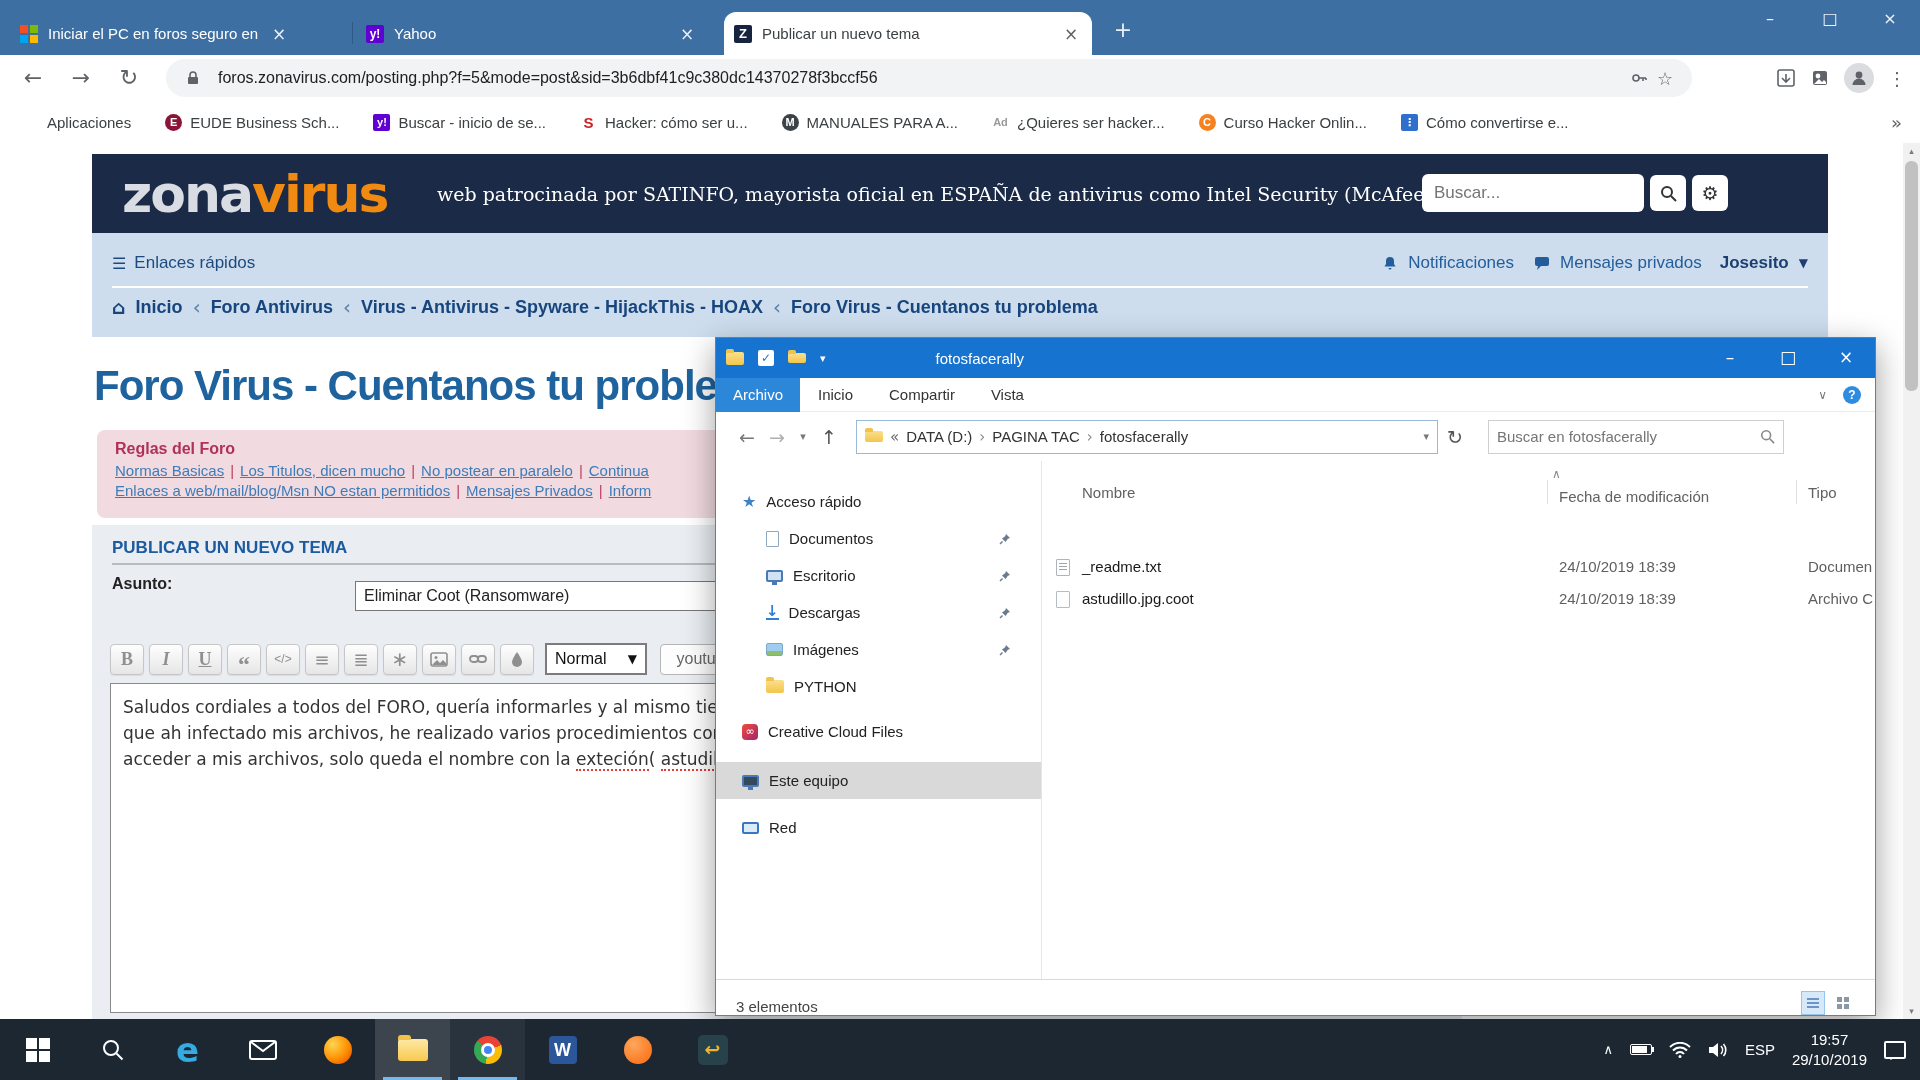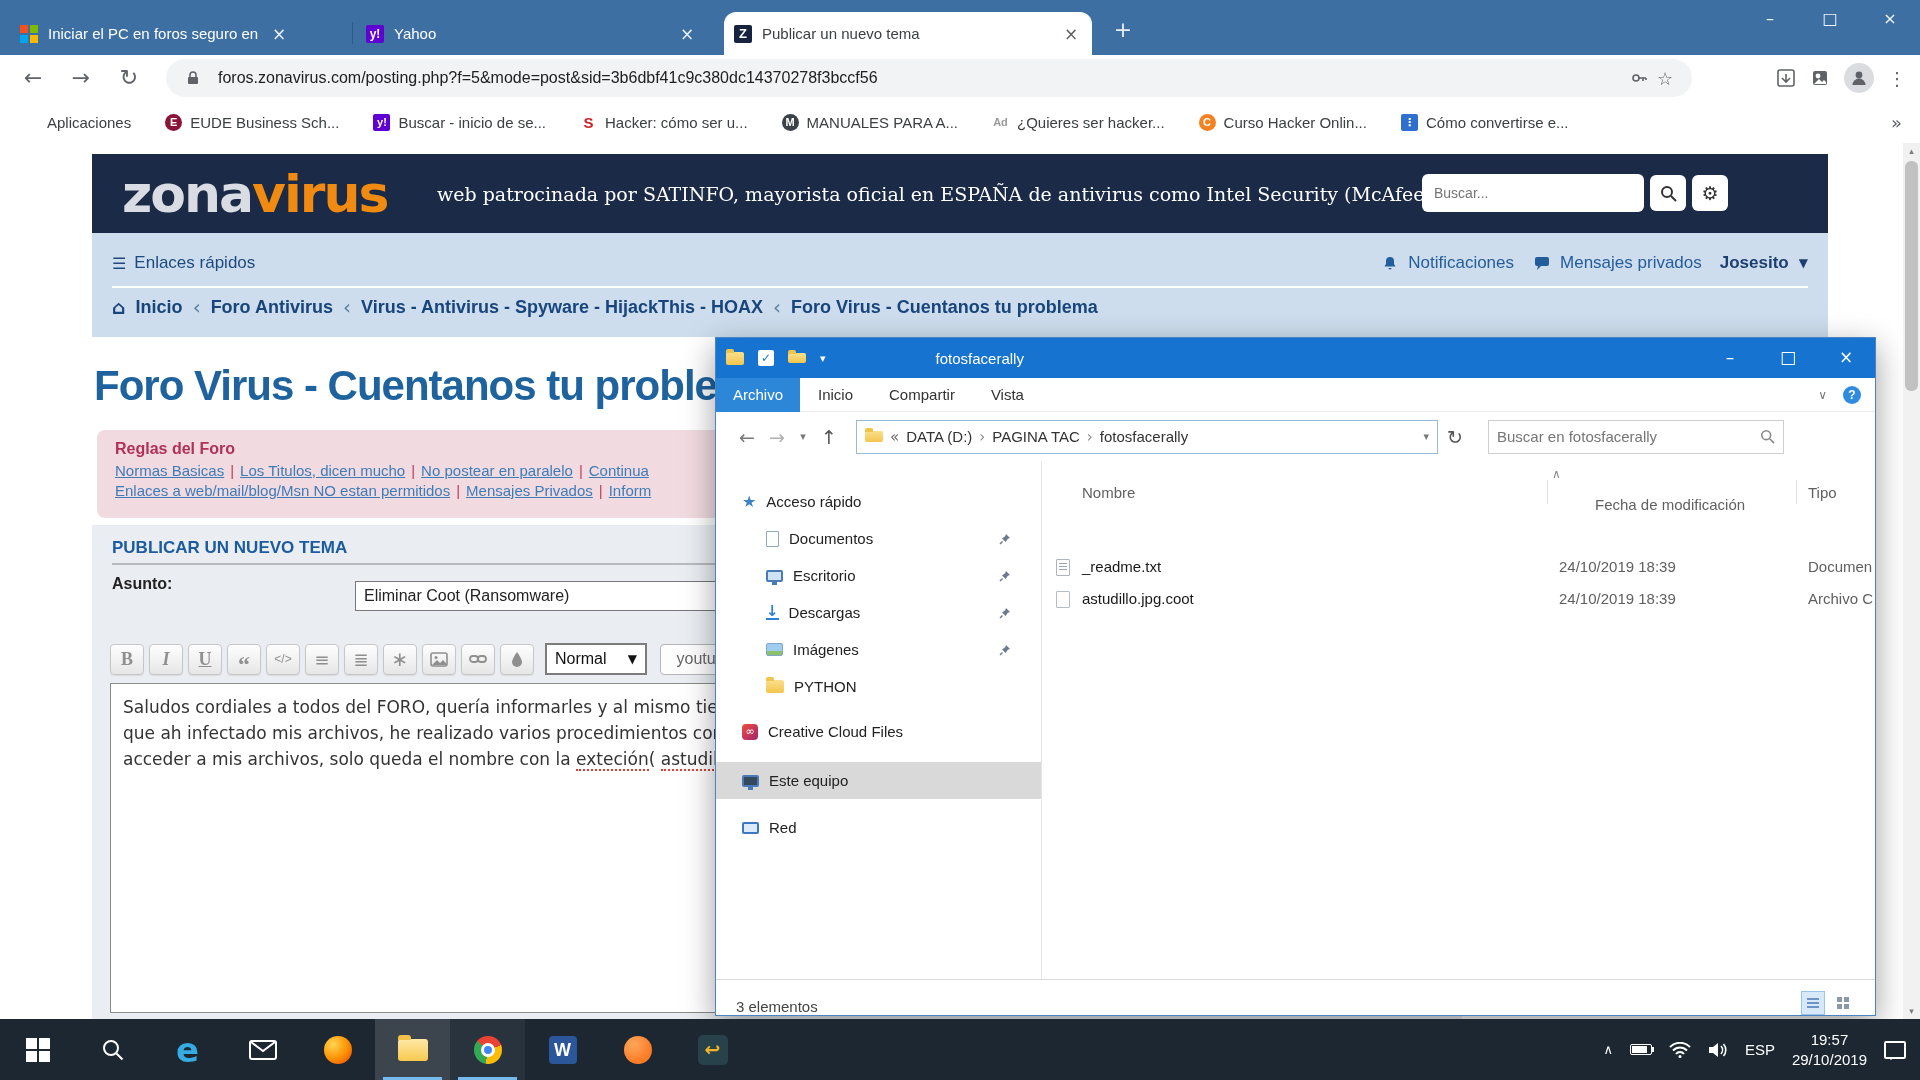--- a/index.html
+++ b/index.html
@@ -42,21 +42,21 @@
   .appsgrid { display:grid; grid-template-columns:4px 4px 4px; grid-template-rows:4px 4px 4px; gap:2px; }
   .appsgrid i { background:#e8453c; border-radius:1px; }
   .bm-overflow { position:absolute; right:18px; color:#5f6368; font-size:18px; }
 
   
   .siteheader { position:absolute; left:92px; top:154px; width:1736px; height:79px; background:#1a2a47; }
   .logo { position:absolute; left:30px; top:10px; font-size:52px; font-weight:bold; letter-spacing:-2px; font-family:"DejaVu Sans",sans-serif; }
   .logo .p1 { color:#d9dde3; } .logo .p2 { color:#f08a10; }
   .tagline { position:absolute; left:345px; top:29px; font-size:19px; color:#fff; font-family:"DejaVu Serif","Liberation Serif",serif; }
   .hsearch { position:absolute; right:100px; top:20px; display:flex; gap:6px; align-items:center; }
-  .hsearch input { width:222px; height:38px; border:none; border-radius:6px; padding:0 12px; font-size:14px; color:#444; background:#fff; }
+  .hsearch input { width:222px; height:38px; border:none; border-radius:6px; padding:0 12px; font-size:17px; color:#444; background:#fff; }
   .hsbtn { width:36px; height:36px; background:#fff; border-radius:6px; display:flex; align-items:center; justify-content:center; color:#333; font-size:19px; }
 
   .band { position:absolute; left:92px; top:233px; width:1736px; height:104px; background:#cddded; }
   .quickrow { position:absolute; left:20px; right:20px; top:14px; height:32px; display:flex; align-items:center; color:#1d4a7e; font-size:17px; }
   .quickright { margin-left:auto; display:flex; align-items:center; gap:10px; color:#235d9c; }
   .bandhr { position:absolute; left:20px; right:20px; top:53px; height:2px; background:#ffffff; }
   .crumbrow { position:absolute; left:20px; top:62px; display:flex; align-items:center; gap:10px; font-size:18px; font-weight:bold; color:#17457c; }
   .crumbrow .sep { color:#5d82a8; font-weight:normal; font-size:20px; }
 
   .h1 { position:absolute; left:94px; top:362px; font-size:42px; font-weight:bold; color:#1e639e; letter-spacing:-1px; }
@@ -104,21 +104,21 @@
   .sidebar { position:absolute; left:0; top:0; width:325px; bottom:0; padding-top:22px; font-size:15px; color:#222; }
   .srow { height:37px; display:flex; align-items:center; padding-left:26px; gap:10px; position:relative; }
   .srow.child { padding-left:50px; }
   .srow.sel { background:#d9d9d9; }
   .pin { position:absolute; right:30px; }
   .sdivider { position:absolute; left:325px; top:0; bottom:0; width:1px; background:#e6e6e6; }
   .filepane { position:absolute; left:326px; top:0; right:0; bottom:0; }
   .sortchev { position:absolute; left:510px; top:6px; color:#888; font-size:12px; }
   .cols { position:absolute; left:0; top:16px; right:0; height:32px; font-size:15px; color:#616161; }
   .cols .c1 { position:absolute; left:40px; top:7px; }
-  .cols .c2 { position:absolute; left:517px; top:19px;margin-left:36px; }
+  .cols .c2 { position:absolute; left:517px; top:11px; }
   .cols .c3 { position:absolute; left:766px; top:7px; }
   .cols .csep { position:absolute; top:3px; width:1px; height:24px; background:#e0e0e0; }
   .frow { position:absolute; left:0; right:0; height:33px; font-size:15px; }
   .frow .fico { position:absolute; left:14px; top:8px; }
   .frow .fname { position:absolute; left:40px; top:7px; color:#191919; }
   .frow .fdate { position:absolute; left:517px; top:7px; color:#5f5f5f; }
   .frow .ftype { position:absolute; left:766px; top:7px; color:#5f5f5f; white-space:nowrap; }
   .hscroll { position:absolute; left:326px; bottom:4px; right:0; height:17px; background:#f0f0f0; }
   .hscroll .harr { position:absolute; top:0; width:18px; height:17px; color:#8a8a8a; font-size:13px; text-align:center; line-height:16px; }
   .hthumb { position:absolute; left:20px; top:2px; width:440px; height:13px; background:#cdcdcd; border-radius:2px; }

